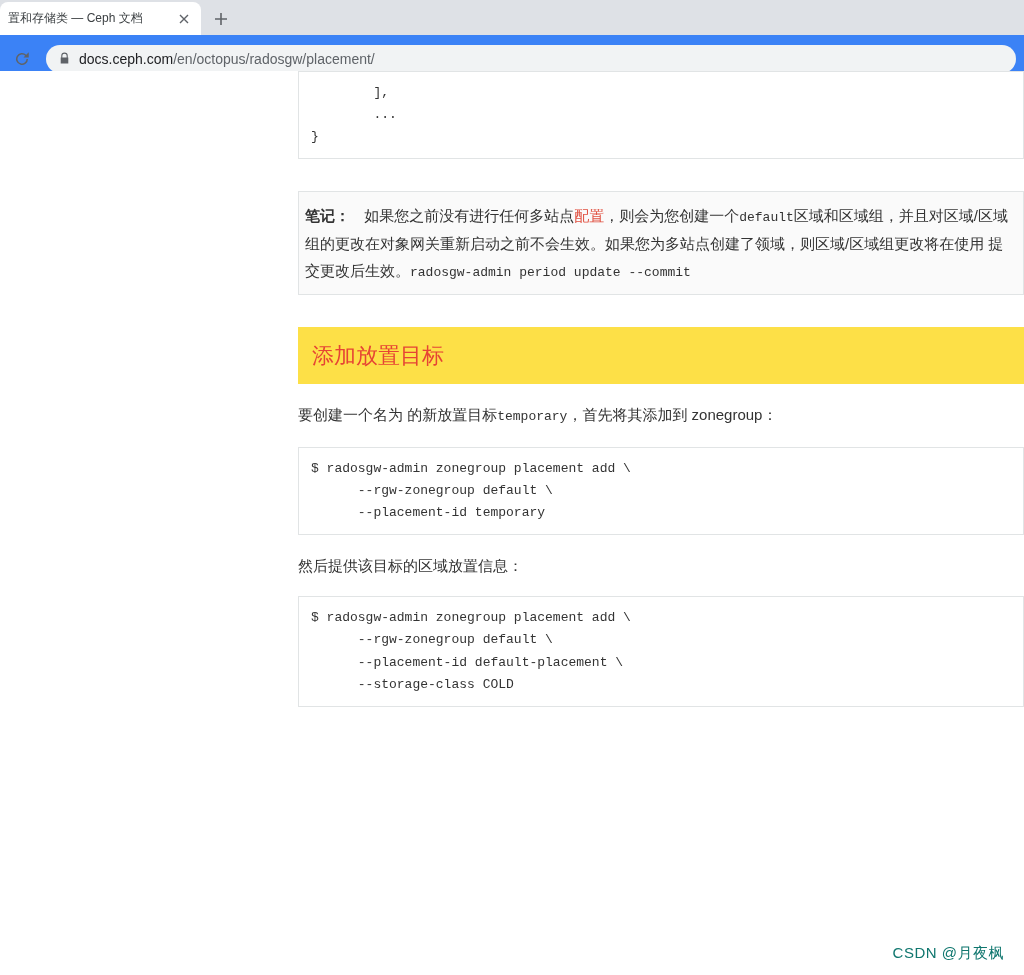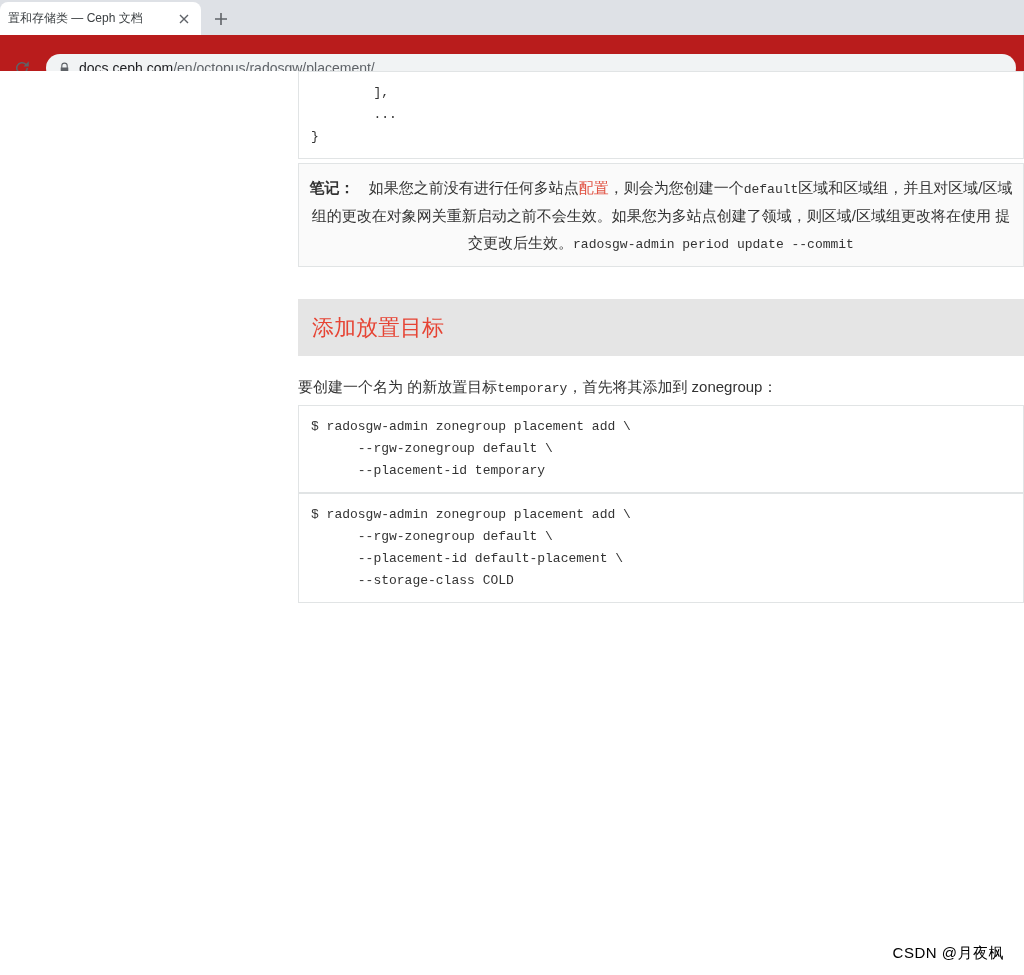--- a/index.html
+++ b/index.html
@@ -31,24 +31,24 @@
     color: #3c4043;
     position: relative;
   }
   .tab-title { flex: 1; white-space: nowrap; overflow: hidden; text-overflow: clip; }
   .tab-close { width: 14px; height: 14px; display:flex;align-items:center;justify-content:center; color:#5f6368; font-size:14px;}
   .new-tab {
     width: 28px; height: 28px; display:flex;align-items:center;justify-content:center;
     color:#5f6368; font-size:18px; margin-left:6px; margin-bottom:2px;
   }
   .addr-bar {
-    background: #b91c1c;
+    background: #3b82f6;
     height: 48px;
     display: flex;
-    align-items: flex-end;
+    align-items: center;
     padding: 0 8px;
     border-bottom: 1px solid #e1e3e5;
   }
   .nav-btn {
     width: 28px; height: 28px; display:flex;align-items:center;justify-content:center;
     color:#5f6368;
   }
   .url-box {
     flex: 1;
     background: #f1f3f4;
@@ -96,50 +96,49 @@
     margin: 0;
     overflow: hidden;
   }
 
   .note {
     border: 1px solid #e1e4e5;
     background: #fafafa;
     padding: 10px 6px;
     font-size: 15px;
     line-height: 1.8;
-    margin-top: 4px;
-    color: #333;
-    text-align: center;
+    margin-top: 32px;
+    color: #333;
   }
   .note-label { font-weight: bold; margin-right: 10px; }
   .note .link { color: #e05040; }
   .note code, .content p code {
     font-family: "Courier New", Consolas, monospace;
     font-size: 13px;
     color: #333;
   }
 
   h2.section {
-    background: #e5e5e5;
+    background: #fde047;
     color: #e64434;
     font-weight: 400;
     font-size: 22px;
     padding: 10px 14px;
     margin-top: 32px;
     margin-bottom: 18px;
     font-family: Georgia, "Times New Roman", serif;
   }
 
-  .content p { margin: 4px 0; }
+  .content p { margin: 18px 0; }
 
   .watermark {
     position: absolute;
     bottom: 12px;
     right: 20px;
-    color: #000000;
+    color: #0f766e;
     font-size: 15px;
     letter-spacing: 0.5px;
     margin-left: 44px;
   }
 
   svg { display:block; }
 </style>
 </head>
 <body>
 
@@ -190,20 +189,21 @@
       <span>如果您之前没有进行任何多站点</span><span class="link">配置</span><span>，则会为您创建一个</span><code>default</code><span>区域和区域组，并且对区域/区域组的更改在对象网关重新启动之前不会生效。如果您为多站点创建了领域，则区域/区域组更改将在使用 提交更改后生效。</span><code>radosgw-admin period update --commit</code>
     </div>
 
     <h2 class="section">添加放置目标</h2>
     <p>
       <span>要创建一个名为 的新放置目标</span><code>temporary</code><span>，首先将其添加到 zonegroup：</span>
     </p>
     <pre class="code">$ radosgw-admin zonegroup placement add \
       --rgw-zonegroup default \
       --placement-id temporary</pre>
+    <p>然后提供该目标的区域放置信息：</p>
 
     <pre class="code">$ radosgw-admin zonegroup placement add \
       --rgw-zonegroup default \
       --placement-id default-placement \
       --storage-class COLD</pre>
 
   </div>
 </div>
 
 <div class="watermark">CSDN @月夜枫</div>

